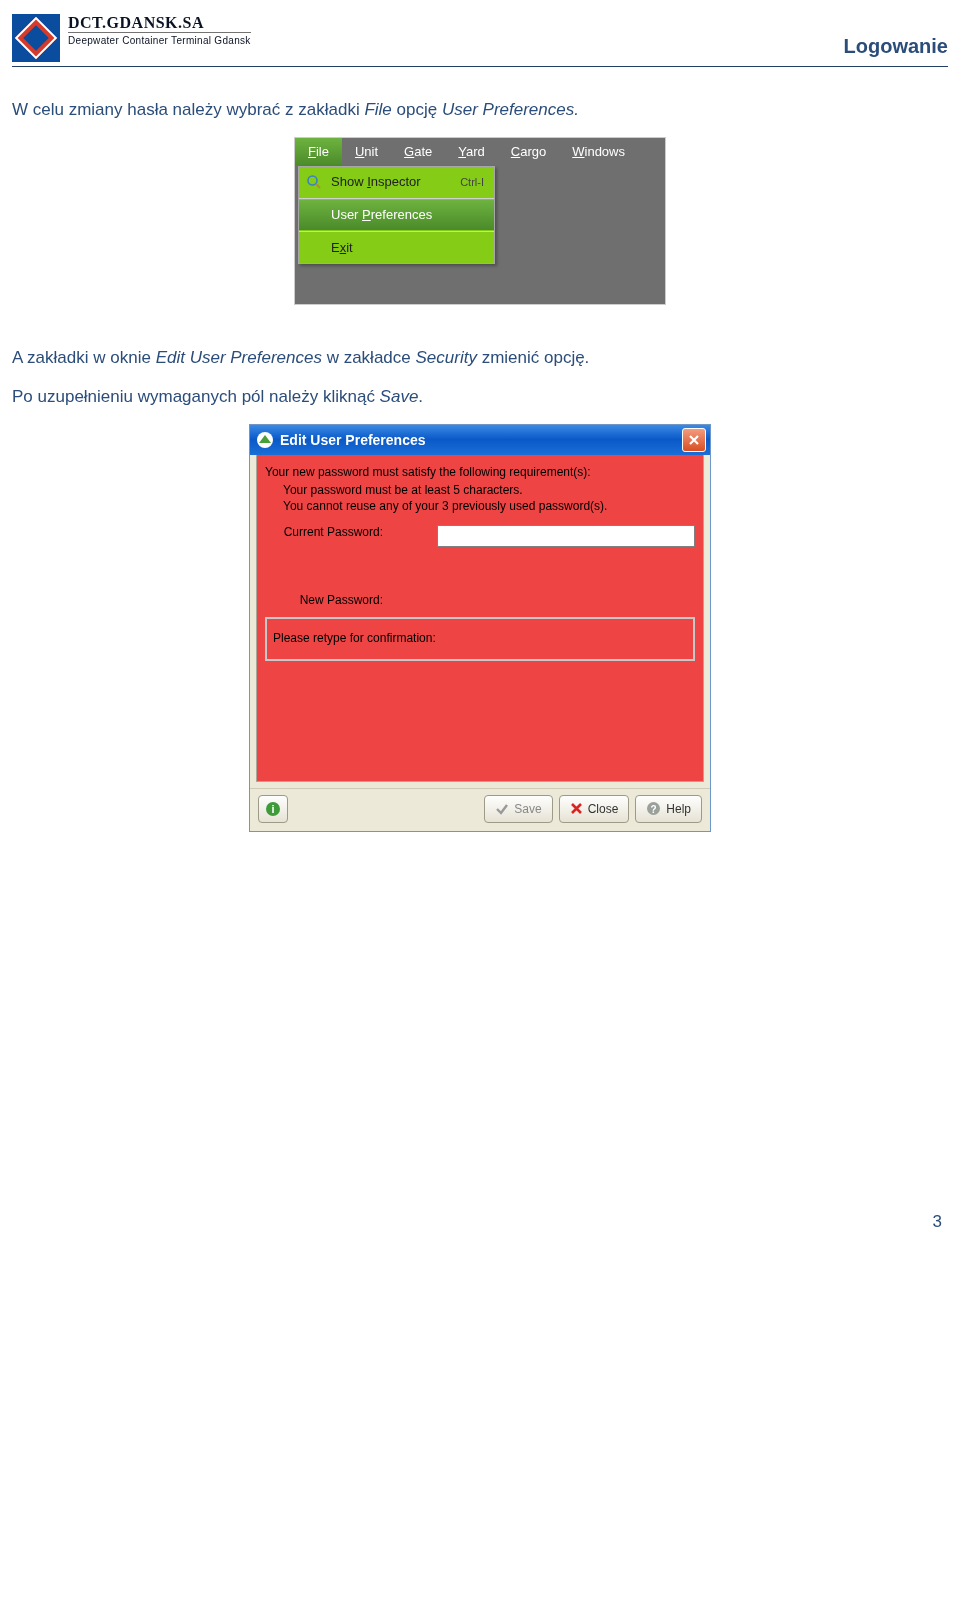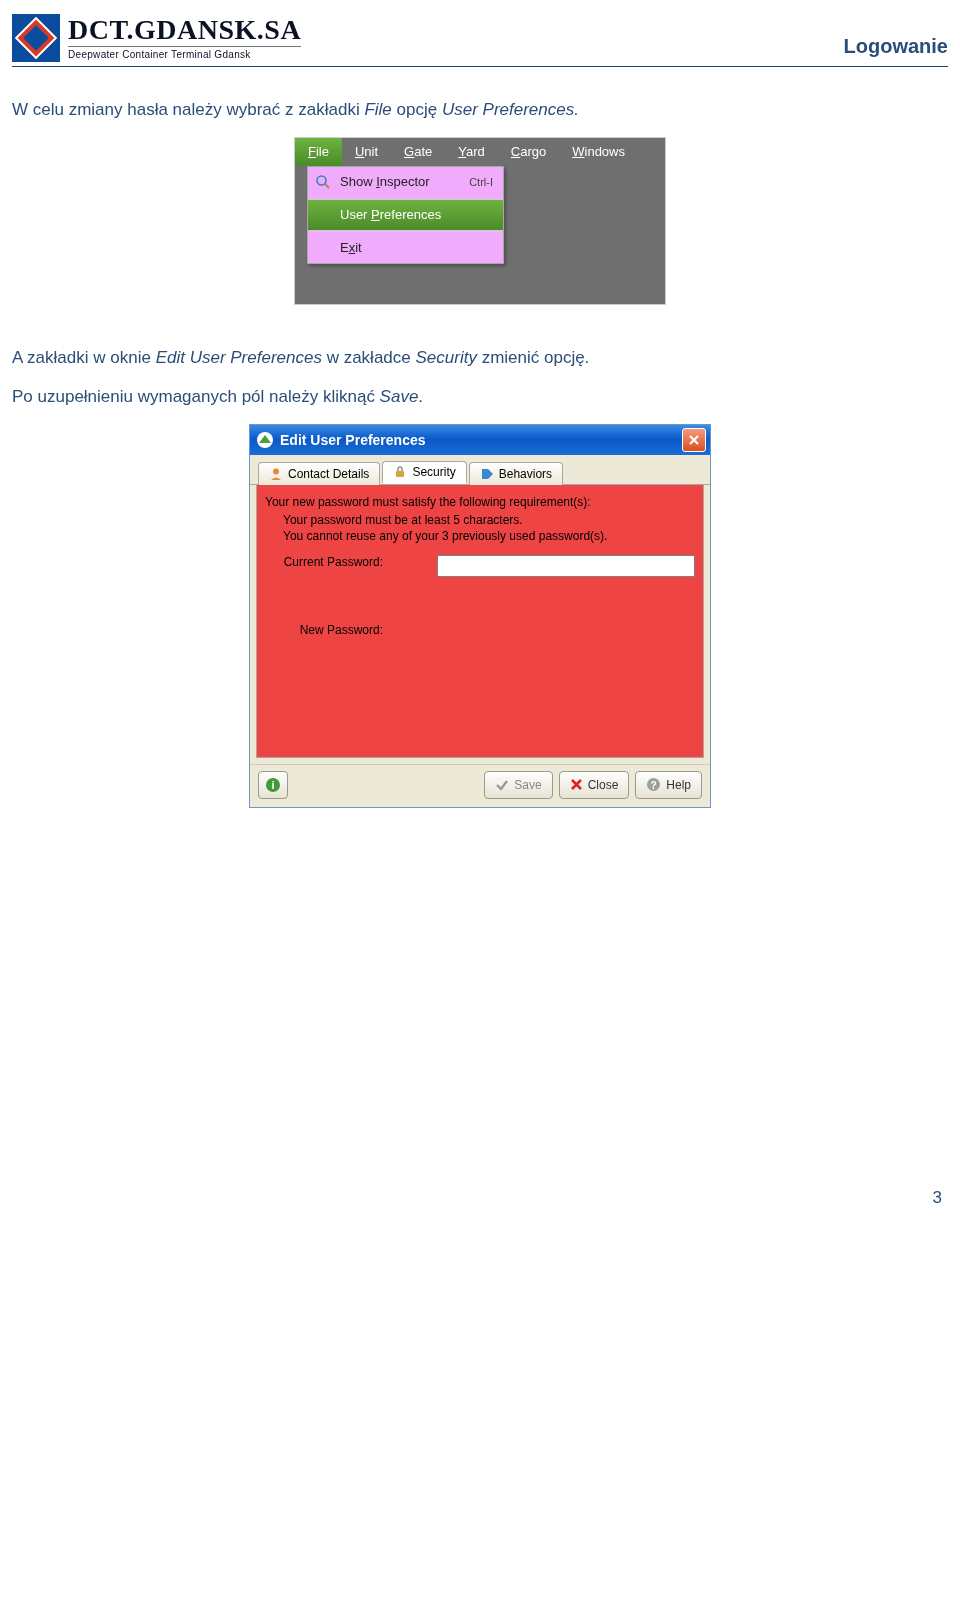--- a/index.html
+++ b/index.html
@@ -42,21 +42,21 @@
     position: relative;
   }
   .logo-inner::after {
     content:"";
     position:absolute;
     inset:4px;
     background:#0a4c9d;
   }
   .brand-text-top {
     font-family: "Times New Roman", serif;
-    font-size: 28px;
+    font-size: 16px;
     font-weight: bold;
     color: #0b1224;
     letter-spacing: 0.5px;
   }
   .brand-text-sub {
     font-size: 10px;
     color: #0b1224;
     border-top: 1px solid #737373;
     padding-top: 2px;
     letter-spacing: 0.3px;
@@ -106,24 +106,24 @@
     padding: 0 13px;
     display: flex;
     align-items: center;
   }
   .menubar .mitem.active {
     background: linear-gradient(#6db33f,#4b8a2a);
   }
   .menubar .mitem .ul { text-decoration: underline; }
   .dropdown {
     width: 195px;
-    background: #f0abfc;
+    background: #84cc16;
     color: #222;
     border: 1px solid #a7a7a7;
-    margin: 0 0 40px 12px;
+    margin: 0 0 40px 3px;
     font-size: 13px;
     box-shadow: 2px 2px 3px rgba(0,0,0,0.3);
   }
   .dropdown .dd-row {
     display: flex;
     align-items: center;
     height: 30px;
     padding: 0 10px 0 6px;
     gap: 8px;
   }
@@ -354,54 +354,37 @@
         </svg>
     </span>
     <span>Edit User Preferences</span>
     <span class="spacer"></span>
     <span class="close-btn">
       <svg width="12" height="12" viewBox="0 0 12 12">
           <path d="M2 2 L10 10 M10 2 L2 10" stroke="#fff" stroke-width="2.2"></path>
         </svg>
     </span>
   </div>
-  <div class="tabstrip">
-    <div class="tabx">
-      <svg width="14" height="14" viewBox="0 0 14 14">
-          <circle cx="7" cy="4.5" r="3" fill="#e08b3a"></circle>
-          <path d="M2 13 Q7 8 12 13 Z" fill="#e08b3a"></path>
-        </svg>
-      <span>Contact Details</span>
-    </div>
-    <div class="tabx active">
-      <svg width="14" height="14" viewBox="0 0 14 14">
-          <rect x="3" y="6" width="8" height="6" rx="1" fill="#d4a640"></rect>
-          <path d="M5 6 V4 a2 2 0 0 1 4 0 V6" fill="none" stroke="#888" stroke-width="1.4"></path>
-        </svg>
-      <span>Security</span>
-    </div>
-    <div class="tabx">
-      <svg width="14" height="14" viewBox="0 0 14 14">
-          <path d="M2 2 L8 2 L13 7 L8 12 L2 12 Z" fill="#3b87d6"></path>
-        </svg>
-      <span>Behaviors</span>
-    </div>
-  </div>
   <div class="panel">
     <div class="req-head">Your new password must satisfy the following requirement(s):</div>
     <div class="req-item">Your password must be at least 5 characters.</div>
     <div class="req-item">You cannot reuse any of your 3 previously used password(s).</div>
 
     <div class="formrow">
       <div class="flabel">Current Password:</div>
       <div class="finput"></div>
     </div>
 
     <div class="newpw-row" style="margin-top:14px">
       <div class="flabel" style="width:118px;text-align:right;padding-right:6px;padding-top:32px">New Password:</div>
+      <div class="fieldset" style="flex:1">
+        <div class="finput"></div>
+        <div class="frow-label">Please retype for confirmation:</div>
+        <div class="finput"></div>
+      </div>
     </div>
   </div>
   <div class="btnbar">
     <div class="infobtn">
       <svg width="16" height="16" viewBox="0 0 16 16">
           <circle cx="8" cy="8" r="7" fill="#3f9b3a"></circle>
           <text x="8" y="12" font-size="11" font-weight="bold" text-anchor="middle" fill="#fff">i</text>
         </svg>
     </div>
     <span class="spacer"></span>

